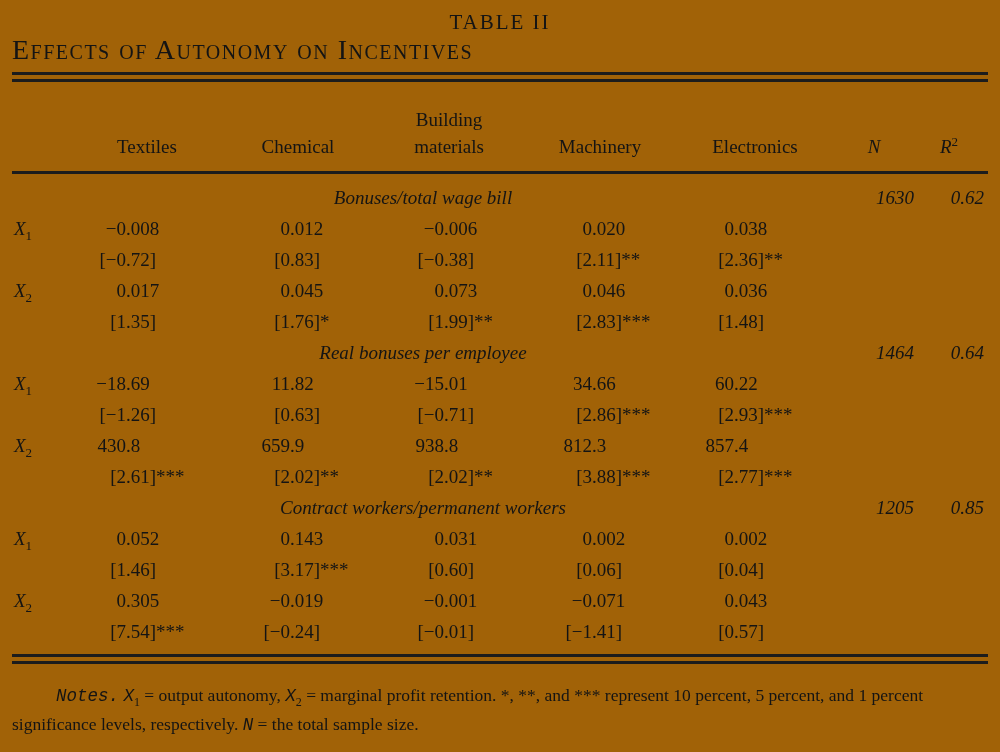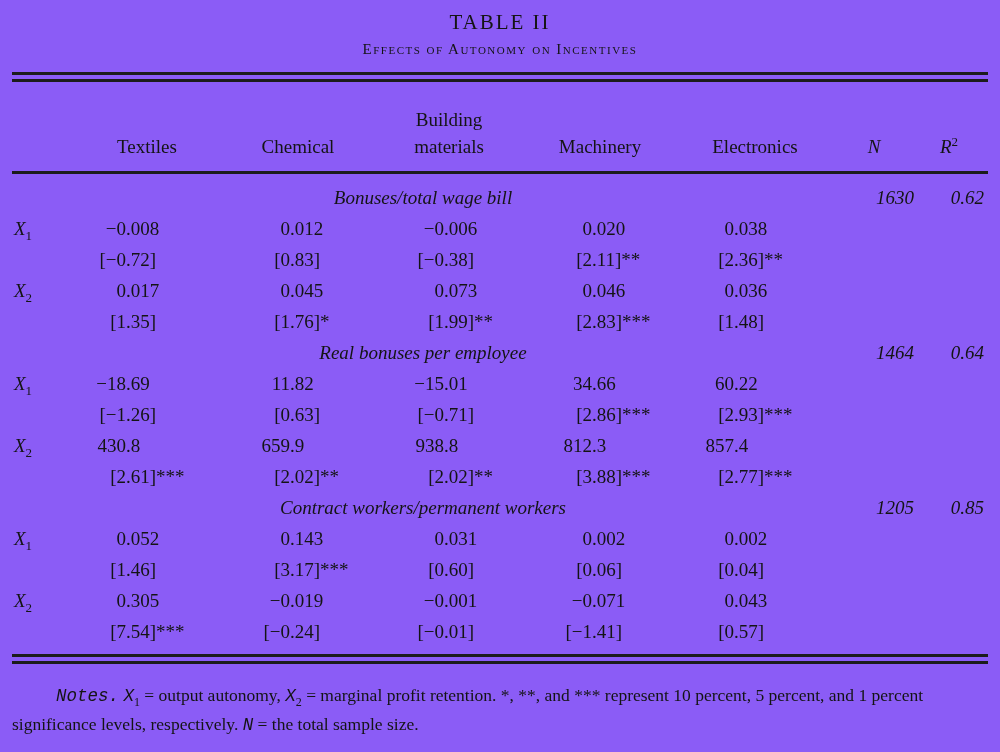--- a/index.html
+++ b/index.html
@@ -1,37 +1,36 @@
 <!DOCTYPE html>
 <html><head>
 <meta charset="utf-8">
 <style>
   html,body{margin:0;padding:0;background:#fff;}
   .page{
     position:relative;
     width:1000px;height:752px;
-    background:#8b5cf6;
+    background:#a16207;
     color:#141414;
     font-family:"Liberation Serif","DejaVu Serif",serif;
     font-size:19px;
     overflow:hidden;
     box-sizing:border-box;
     padding:6px 12px 0 12px;
   }
   .title{
     text-align:center;
     font-size:21px;
     letter-spacing:2px;
     margin-top:2px;
     line-height:28px;
   }
   .subtitle{
-    text-align:center;
     font-variant:small-caps;
-    font-size:15px;
+    font-size:28px;
     letter-spacing:1.5px;
     line-height:27px;
   }
   .rule-double{margin-top:9px;}
   .rule-double .rl{height:3px;background:#1c1c1c;}
   .rule-double .gap{height:4px;}
   .rule-single{height:2.5px;background:#1c1c1c;margin-top:3px;}
   .thead{
     display:flex;
     align-items:flex-end;

